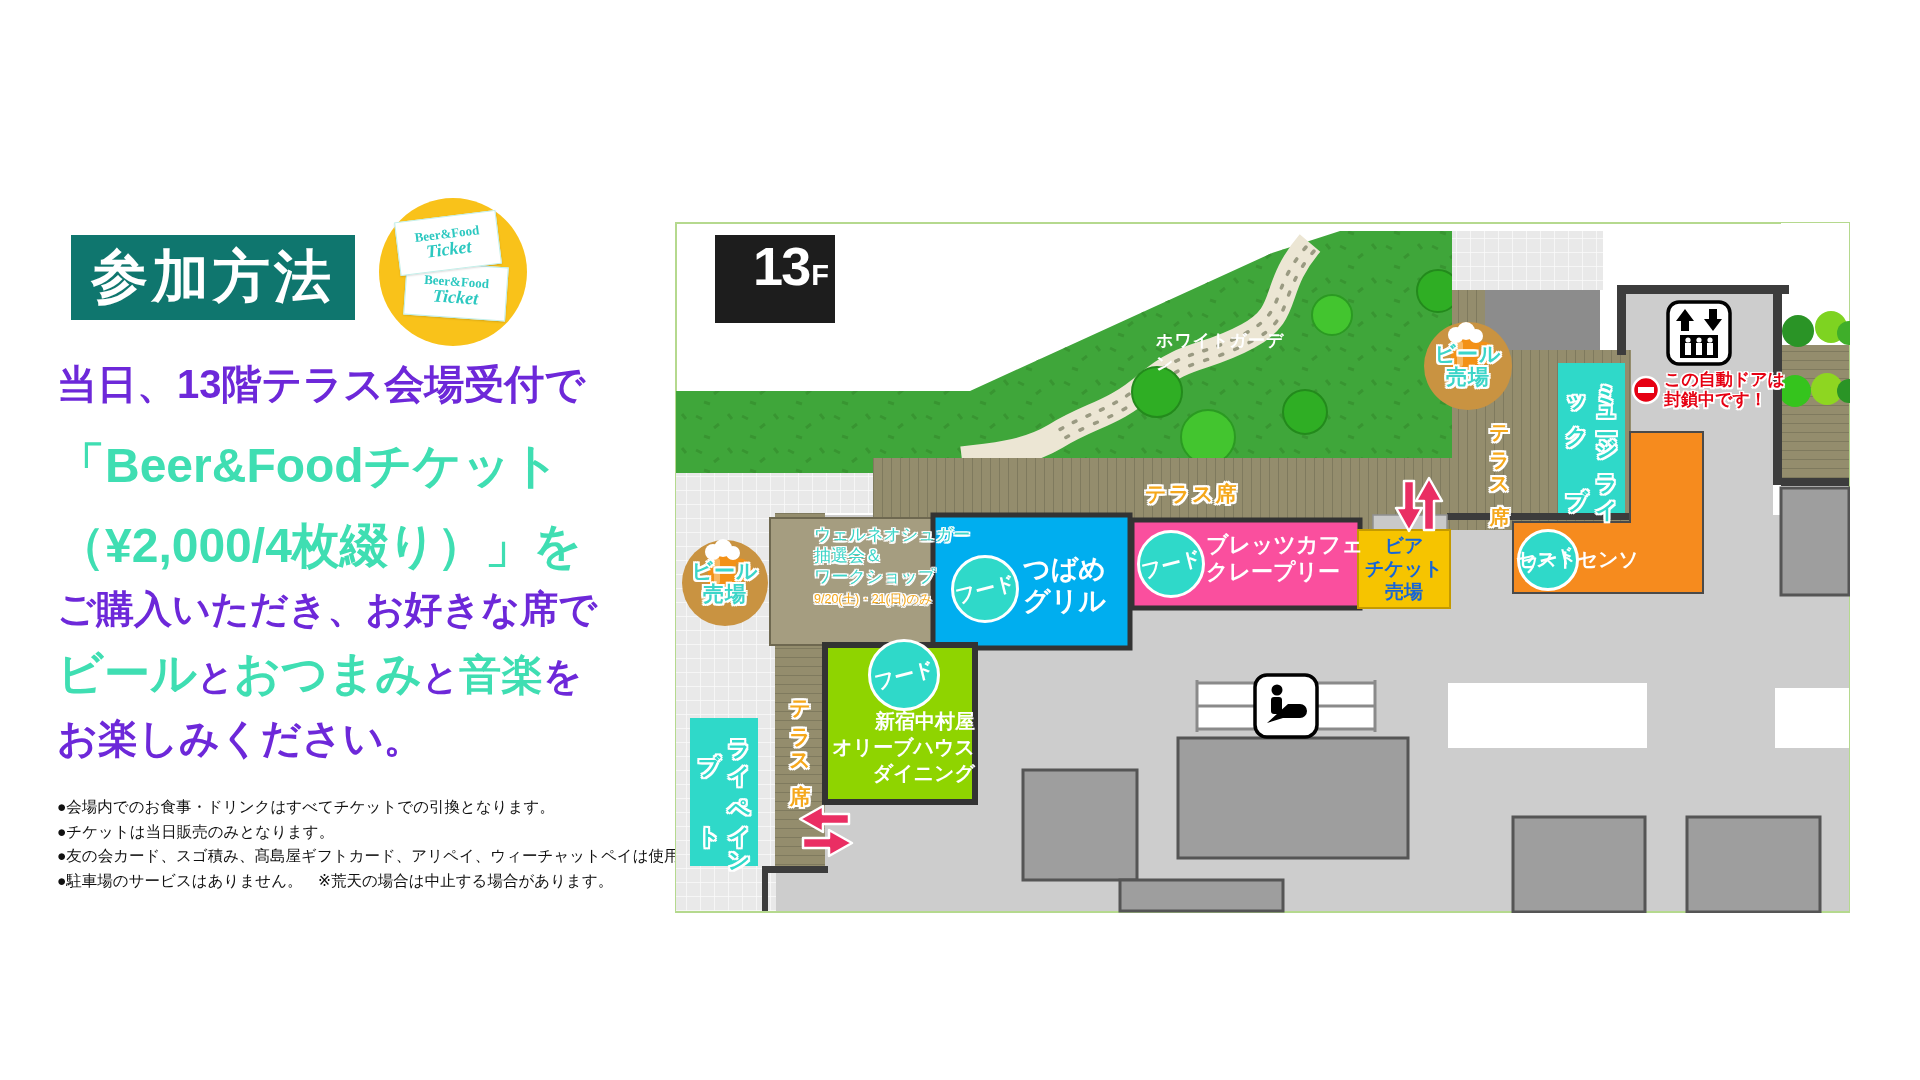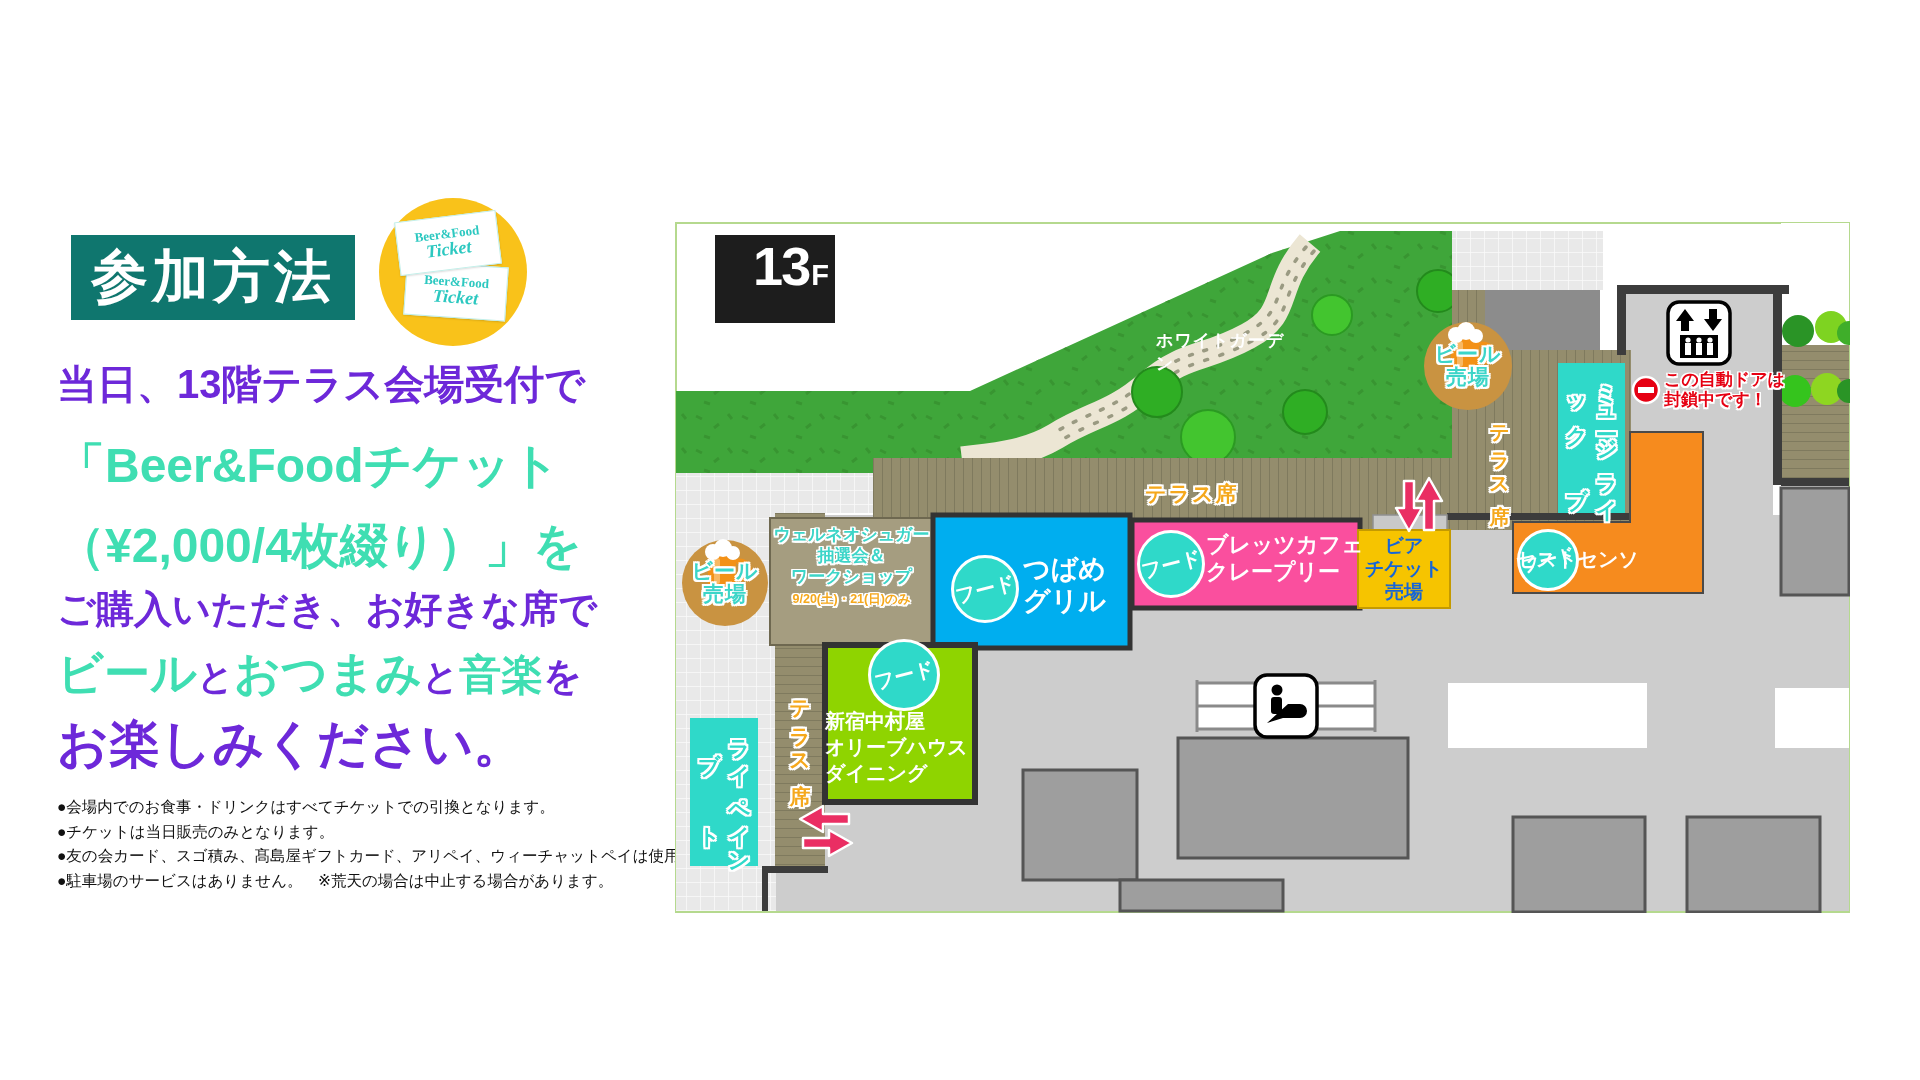--- a/index.html
+++ b/index.html
@@ -32,21 +32,21 @@
   .notes{left:57px;top:795px;color:#111;font-size:15.5px;line-height:24.5px;font-weight:500;}
 
   
   .f13{left:715px;top:235px;width:88px;height:88px;background:#1d1d1d;color:#fff;
     display:flex;align-items:baseline;justify-content:center;font-weight:800;padding-left:32px;}
   .f13 .n{font-size:54px;letter-spacing:-2px;}
   .f13 .f{font-size:29px;margin-left:2px;}
   .lab-garden{left:1156px;top:329px;width:140px;color:#fff;font-size:17px;font-weight:800;letter-spacing:1px;}
   .lab-terrace{color:#f5a81c;font-weight:800;}
   .beer-circle-text{width:96px;color:#3cd5c8;font-size:21px;line-height:23px;font-weight:800;letter-spacing:1px;}
-  .wellneo{left:770px;top:524px;width:163px;text-align:center;font-weight:700;}
+  .wellneo{left:770px;top:524px;width:163px;text-align:left;font-weight:400;padding-left:44px;}
   .wellneo .tl{color:#3cd5c8;font-size:17px;line-height:21px;}
   .wellneo .dt{color:#f5a81c;font-size:12.5px;margin-top:4px;}
   .food{border-radius:50%;background:#2fd9c9;border:3px solid #fff;color:#fff;font-weight:800;font-size:20px;}
   .food span{transform:rotate(-14deg);}
   .shopname{color:#fff;font-weight:800;white-space:nowrap;}
   .teal-banner-text{color:#2fd9c9;font-weight:800;}
   .bia{left:1358px;top:534px;width:92px;color:#1565d8;font-size:19px;line-height:23px;font-weight:800;text-align:center;}
   .door-note{left:1664px;top:370px;color:#e60012;font-size:17px;line-height:20px;font-weight:800;white-space:nowrap;}
 </style>
 </head>
@@ -65,21 +65,21 @@
   </div>
 </div>
 
 <div class="abs hl c-blue" style="top:364px;font-size:40px;">当日、13階テラス会場受付で</div>
 <div class="abs hl c-mint" style="top:426px;font-size:48px;">「Beer&amp;Foodチケット</div>
 <div class="abs hl c-mint" style="top:506px;font-size:48px;">（¥2,000/4枚綴り）」を</div>
 <div class="abs hl c-blue" style="top:590px;font-size:38px;">ご購入いただき、お好きな席で</div>
 <div class="abs hl" style="top:650px;font-size:46px;">
   <span class="c-mint" style="font-size:46px;">ビール</span><span class="c-blue" style="font-size:36px;">と</span><span class="c-mint" style="font-size:46px;">おつまみ</span><span class="c-blue" style="font-size:36px;">と</span><span class="c-mint" style="font-size:42px;">音楽</span><span class="c-blue" style="font-size:38px;">を</span>
 </div>
-<div class="abs hl c-blue" style="top:718px;font-size:51px;">お楽しみください。</div>
+<div class="abs hl c-blue" style="top:718px;font-size:40px;">お楽しみください。</div>
 
 <div class="abs notes">
   <div>●会場内でのお食事・ドリンクはすべてチケットでの引換となります。</div>
   <div>●チケットは当日販売のみとなります。</div>
   <div>●友の会カード、スゴ積み、髙島屋ギフトカード、アリペイ、ウィーチャットペイは使用できません。</div>
   <div>●駐車場のサービスはありません。　※荒天の場合は中止する場合があります。</div>
 </div>
 
 <svg class="abs" style="left:675px;top:222px;" width="1175" height="691" viewBox="675 222 1175 691">
   <defs>
@@ -296,21 +296,21 @@
   </div>
 
 <div class="abs shopname" style="left:1023px;top:553px;font-size:27px;line-height:32px;">
   <div>つばめ</div>
   <div>グリル</div>
 </div>
 <div class="abs shopname" style="left:1206px;top:531px;font-size:22px;line-height:27px;">
   <div>ブレッツカフェ</div>
   <div>クレープリー</div>
 </div>
-<div class="abs shopname" style="left:825px;top:708px;width:150px;font-size:20px;line-height:26px;text-align:left;">
+<div class="abs shopname" style="left:825px;top:708px;width:150px;font-size:20px;line-height:26px;text-align:right;">
   <div>新宿中村屋</div>
   <div>オリーブハウス</div>
   <div>ダイニング</div>
 </div>
 <div class="abs shopname" style="left:1516px;top:546px;font-size:20px;">セストセンソ</div>
 
 <div class="abs bia">
   <div>ビア</div>
   <div>チケット</div>
   <div>売場</div>

